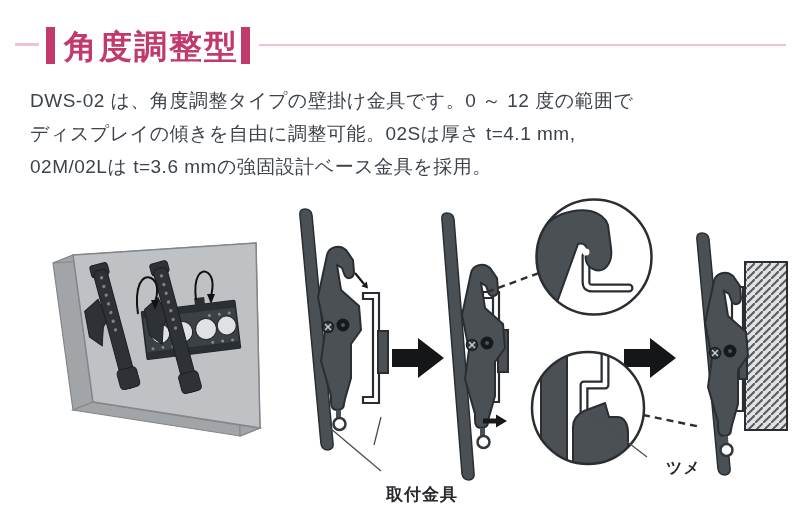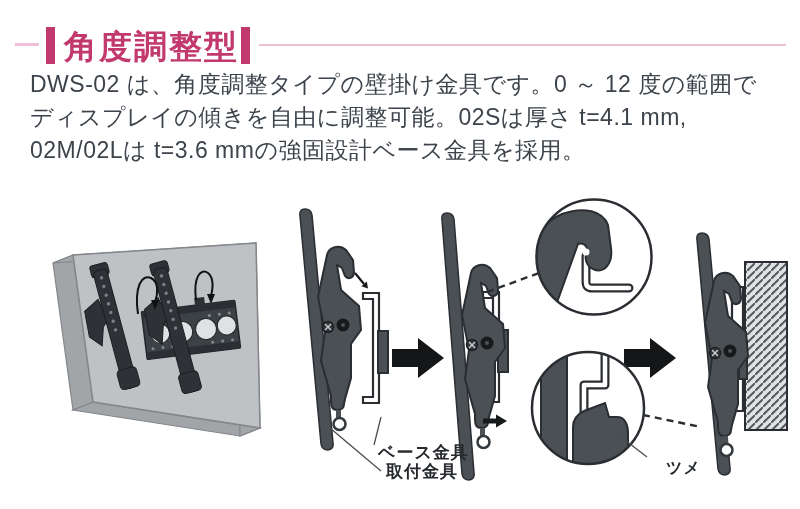--- a/index.html
+++ b/index.html
@@ -12,22 +12,22 @@
 
   
   .hdr-dash{position:absolute;left:15px;top:43px;width:24px;height:3px;background:var(--accent-light)}
   .hdr-bar{position:absolute;top:27px;width:9px;height:37px;background:var(--accent)}
   .hdr-bar.l{left:46px}.hdr-bar.r{left:241px}
   .hdr-title{position:absolute;left:64px;top:25px;font-size:33px;font-weight:900;
              color:var(--accent);letter-spacing:2px;white-space:nowrap}
   .hdr-line{position:absolute;left:259px;top:44px;width:527px;height:2px;background:var(--accent-light)}
 
   
-  .intro{position:absolute;left:30px;top:68px;width:750px;color:var(--ink);
-         font-size:23px;line-height:33px;letter-spacing:.5px}
+  .intro{position:absolute;left:30px;top:84px;width:750px;color:var(--ink);
+         font-size:19px;line-height:33px;letter-spacing:.5px}
 
   
   .fig{position:absolute}
   .fig-label{position:absolute;color:var(--label-ink);font-size:17px;font-weight:600;
              letter-spacing:1px;white-space:nowrap}
 
   
   .shape-metal{fill:var(--metal);stroke:var(--outline);stroke-width:2}
   .blade{fill:var(--metal);stroke:var(--outline);stroke-width:1.5}
   .plate-white{fill:#ffffff;stroke:var(--outline);stroke-width:2.2}
@@ -253,17 +253,16 @@
   </svg>
 
   <svg class="fig" style="left:0;top:0;pointer-events:none" width="800" height="509" viewBox="0 0 800 509">
     <path class="dash-ln" d="M487,292 L539,273"></path>
     <path class="dash-ln" d="M643,415 L701,427"></path>
     <path class="thin-ln" d="M381,417 L374,445"></path>
     <path class="thin-ln" d="M330,428 L381,471"></path>
     <path class="thin-ln" d="M591,414 L647,457"></path>
   </svg>
 
-  <div class="fig-label" style="left:378px;top:441px">ベース金具</div>
-  <div class="fig-label" style="left:386px;top:460px">取付金具</div>
+  <div class="fig-label" style="left:386px;top:483px">取付金具</div>
   <div class="fig-label" style="left:666px;top:458px;font-size:16px">ツメ</div>
 
 </div>
 
 </body></html>

